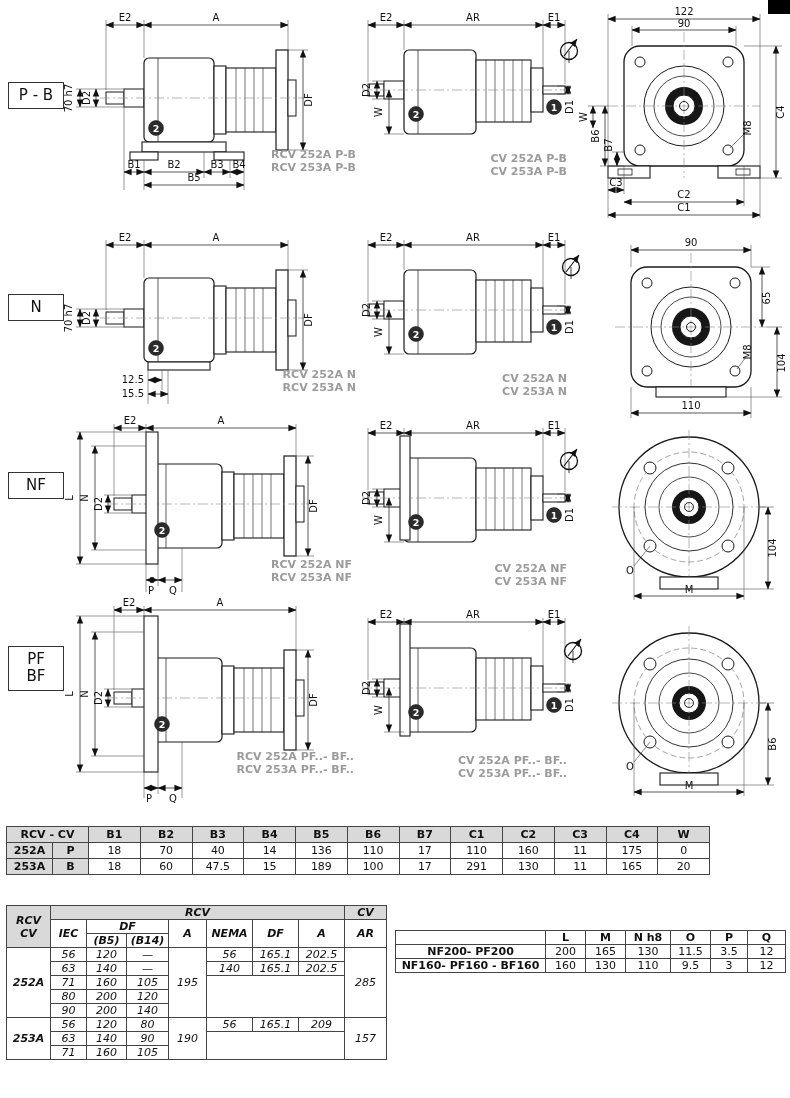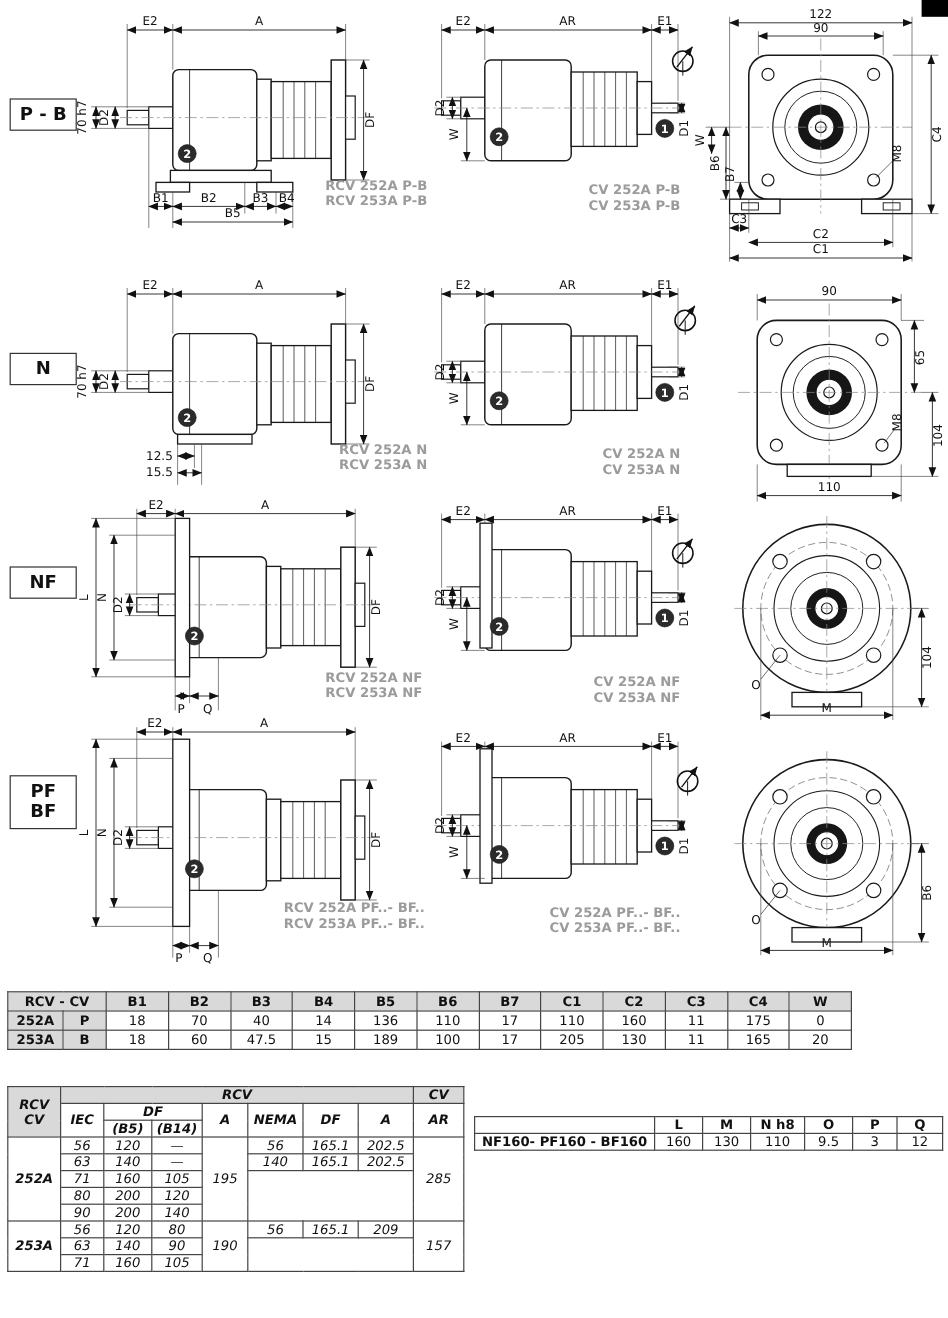--- a/index.html
+++ b/index.html
@@ -2,21 +2,21 @@
 <html><head>
 <meta charset="utf-8">
 <style>
   * { margin:0; padding:0; box-sizing:border-box; }
   html,body { background:#fff; }
   body { width:790px; height:1098px; position:relative; font-family:"DejaVu Sans", sans-serif; color:#111; }
   #page { position:absolute; inset:0; background:#fff; overflow:hidden; }
   .corner-mark { position:absolute; right:0; top:0; width:22px; height:14px; background:#000; }
   .row { position:absolute; left:0; width:790px; }
   .typebox { position:absolute; border:1.6px solid #333; background:#fff; width:56px; text-align:center;
-             font-weight:bold; font-size:15px; padding:4px 2px; line-height:1.15; }
+             font-weight:normal; font-size:15px; padding:4px 2px; line-height:1.15; }
   svg.drw, svg.viewicon { position:absolute; overflow:visible; }
   .ol  { fill:#fff; stroke:#1a1a1a; stroke-width:1.1; }
   .olt { fill:none; stroke:#1a1a1a; stroke-width:0.8; }
   .ext { stroke:#444; stroke-width:0.55; }
   .ldr { stroke:#333; stroke-width:0.6; }
   .dim { stroke:#111; stroke-width:0.7; marker-start:url(#arr); marker-end:url(#arr); }
   .dt  { font-size:10px; fill:#111; text-anchor:middle; }
   .cap { font-size:11px; font-weight:bold; fill:#9b9b9b; text-anchor:end; }
   .bdg { fill:#2b2b2b; stroke:#111; stroke-width:0.5; }
   .bdgt{ font-size:9.5px; font-weight:bold; fill:#fff; text-anchor:middle; }
@@ -585,21 +585,21 @@
     <tr>
       <th class="gray">253A</th>
       <th class="gray">B</th>
       <td>18</td>
       <td>60</td>
       <td>47.5</td>
       <td>15</td>
       <td>189</td>
       <td>100</td>
       <td>17</td>
-      <td>205</td>
+      <td>291</td>
       <td>130</td>
       <td>11</td>
       <td>165</td>
       <td>20</td>
     </tr>
   </tbody>
 </table>
 
 <table id="t2">
   <colgroup>
@@ -709,20 +709,29 @@
     <tr>
       <th></th>
       <th>L</th>
       <th>M</th>
       <th>N h8</th>
       <th>O</th>
       <th>P</th>
       <th>Q</th>
     </tr>
     <tr>
+      <th>NF200- PF200</th>
+      <td>200</td>
+      <td>165</td>
+      <td>130</td>
+      <td>11.5</td>
+      <td>3.5</td>
+      <td>12</td>
+    </tr>
+    <tr>
       <th>NF160- PF160 - BF160</th>
       <td>160</td>
       <td>130</td>
       <td>110</td>
       <td>9.5</td>
       <td>3</td>
       <td>12</td>
     </tr>
   </tbody>
 </table>

